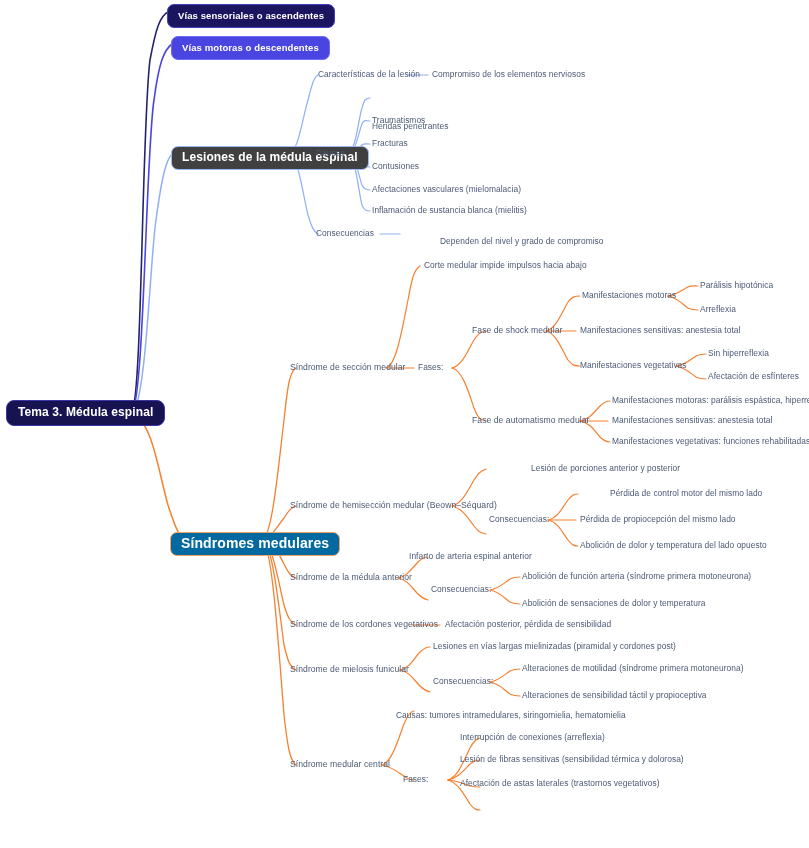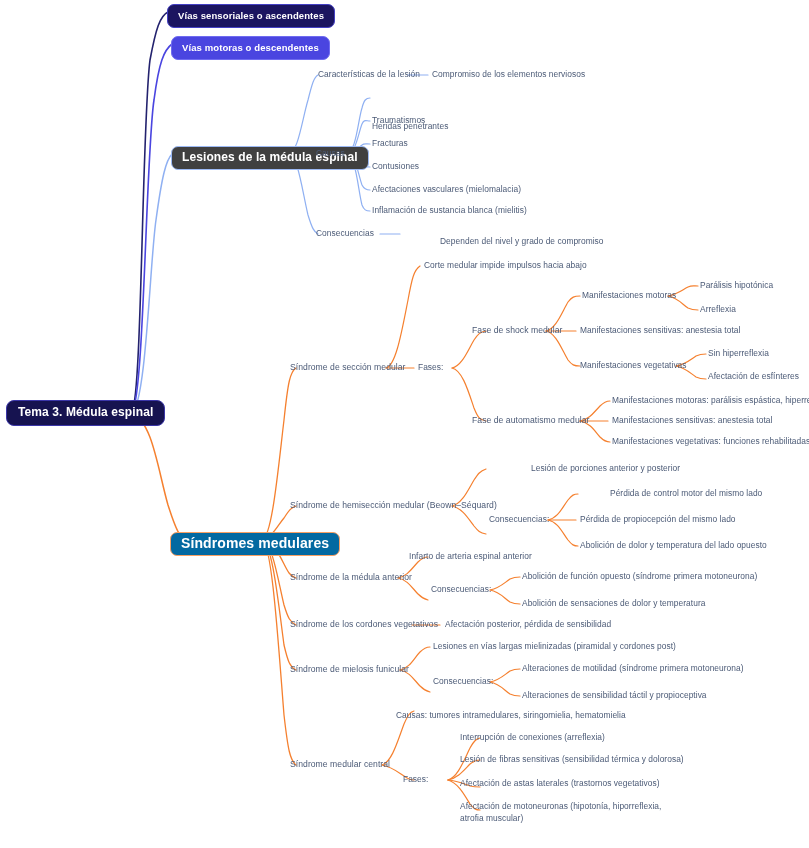--- a/index.html
+++ b/index.html
@@ -275,21 +275,21 @@
   <div class="lbl l2" style="left:290px;top:572px;">
     <span>Síndrome de la médula anterior</span>
   </div>
   <div class="lbl" style="left:409px;top:551px;">
     <span>Infarto de arteria espinal anterior</span>
   </div>
   <div class="lbl" style="left:431px;top:584px;">
     <span>Consecuencias:</span>
   </div>
   <div class="lbl" style="left:522px;top:571px;">
-    <span>Abolición de función opuesto (síndrome primera motoneurona)</span>
+    <span>Abolición de función arteria (síndrome primera motoneurona)</span>
   </div>
   <div class="lbl" style="left:522px;top:598px;">
     <span>Abolición de sensaciones de dolor y temperatura</span>
   </div>
 
   <div class="lbl l2" style="left:290px;top:619px;">
     <span>Síndrome de los cordones vegetativos</span>
   </div>
   <div class="lbl" style="left:445px;top:619px;">
     <span>Afectación posterior, pérdida de sensibilidad</span>
@@ -322,17 +322,14 @@
   </div>
   <div class="lbl" style="left:460px;top:732px;">
     <span>Interrupción de conexiones (arreflexia)</span>
   </div>
   <div class="lbl" style="left:460px;top:754px;">
     <span>Lesión de fibras sensitivas (sensibilidad térmica y dolorosa)</span>
   </div>
   <div class="lbl" style="left:460px;top:778px;">
     <span>Afectación de astas laterales (trastornos vegetativos)</span>
   </div>
-  <div class="lbl wrap" style="left:460px;top:801px;width:210px;">
-    <span>Afectación de motoneuronas (hipotonía, hiporreflexia, atrofia muscular)</span>
-  </div>
 
 </div>
 
 </body></html>

